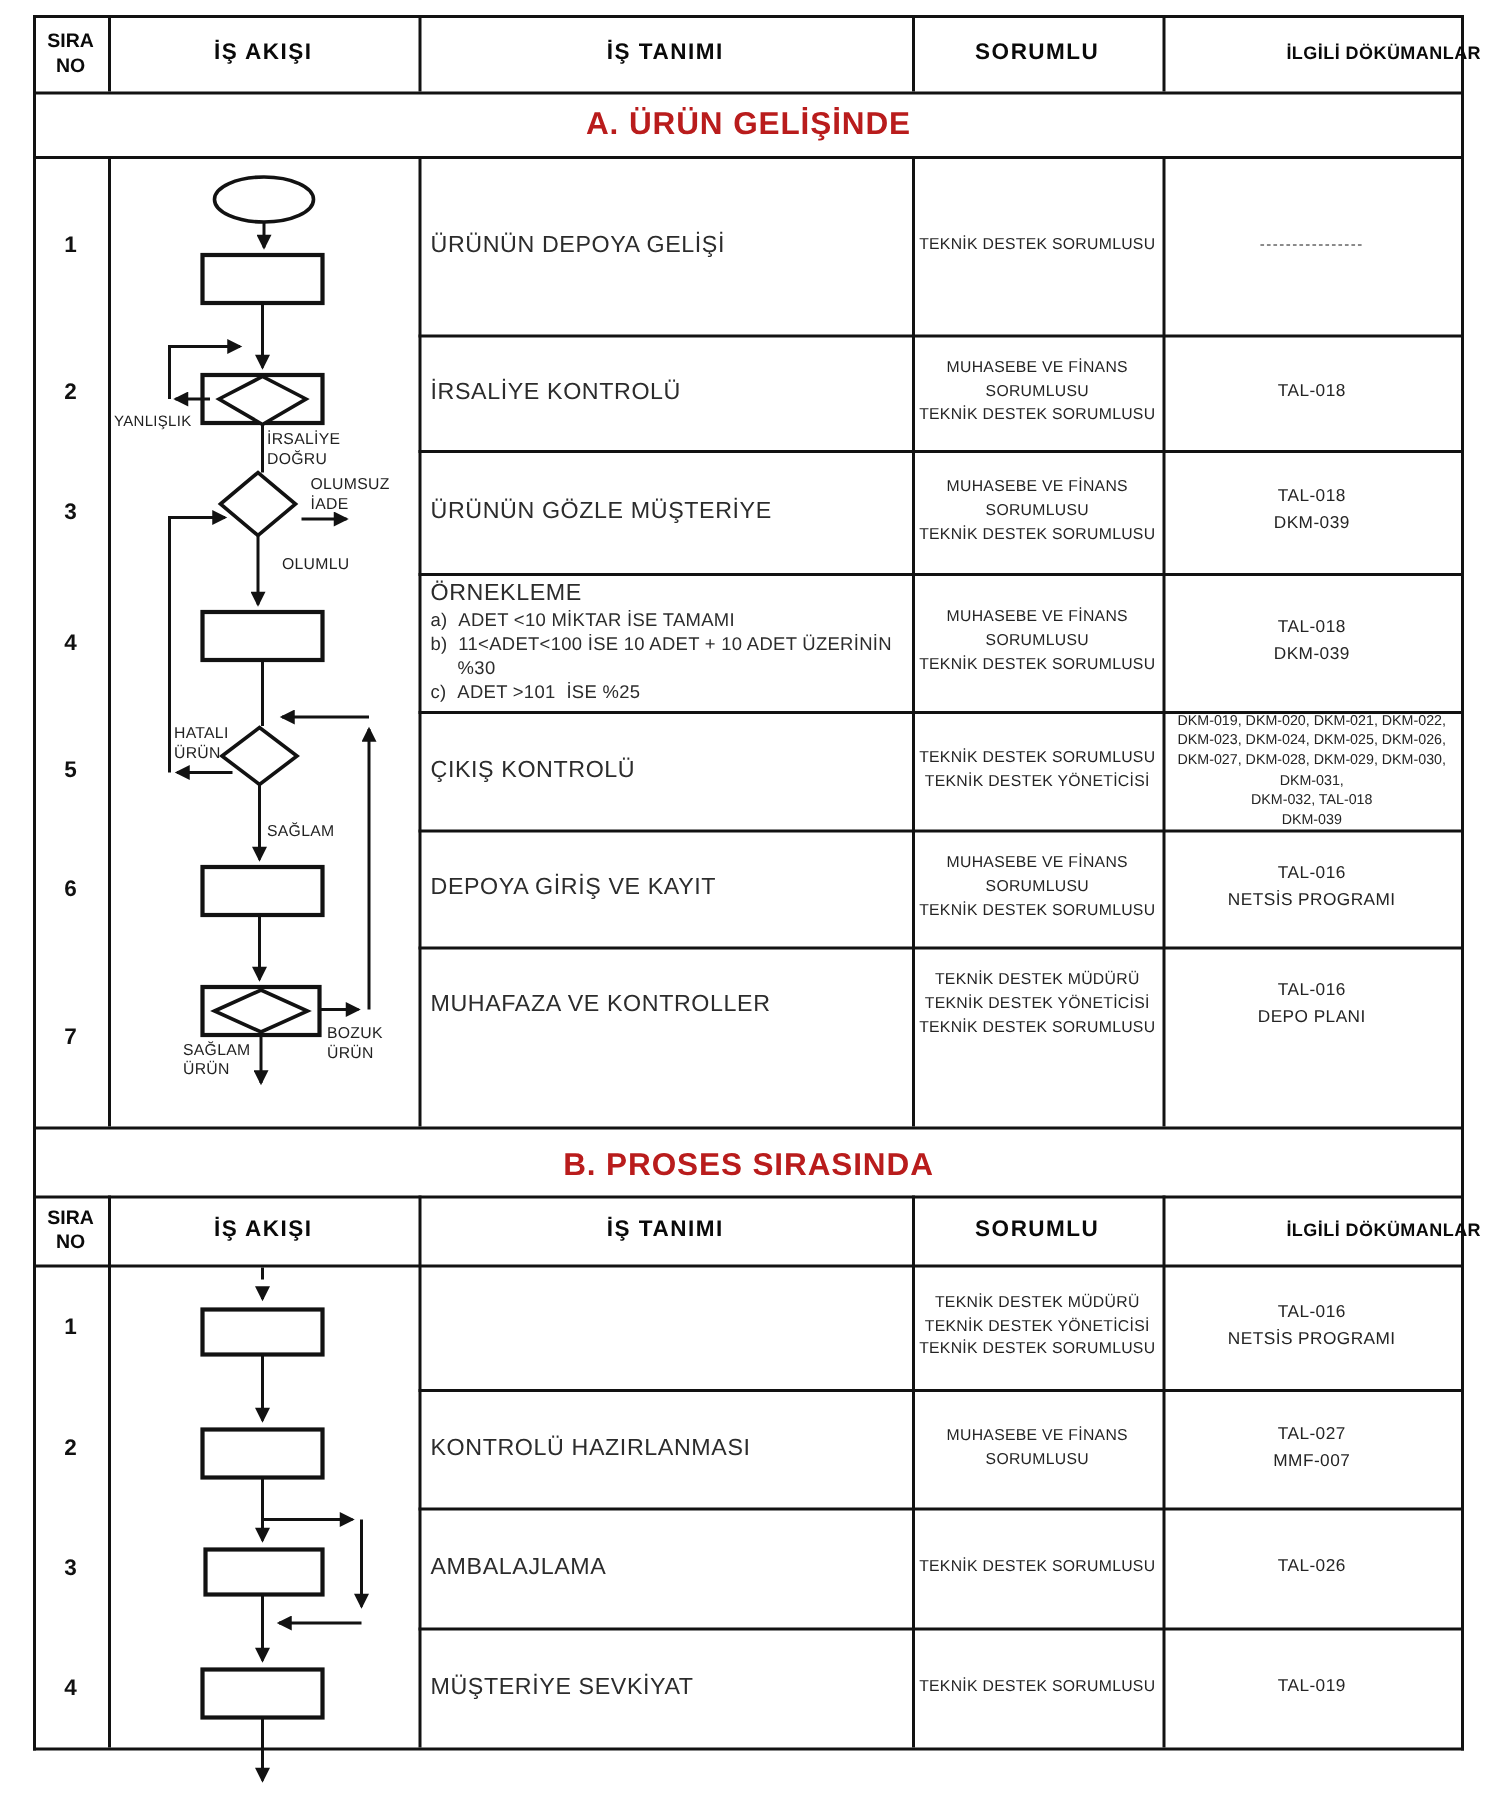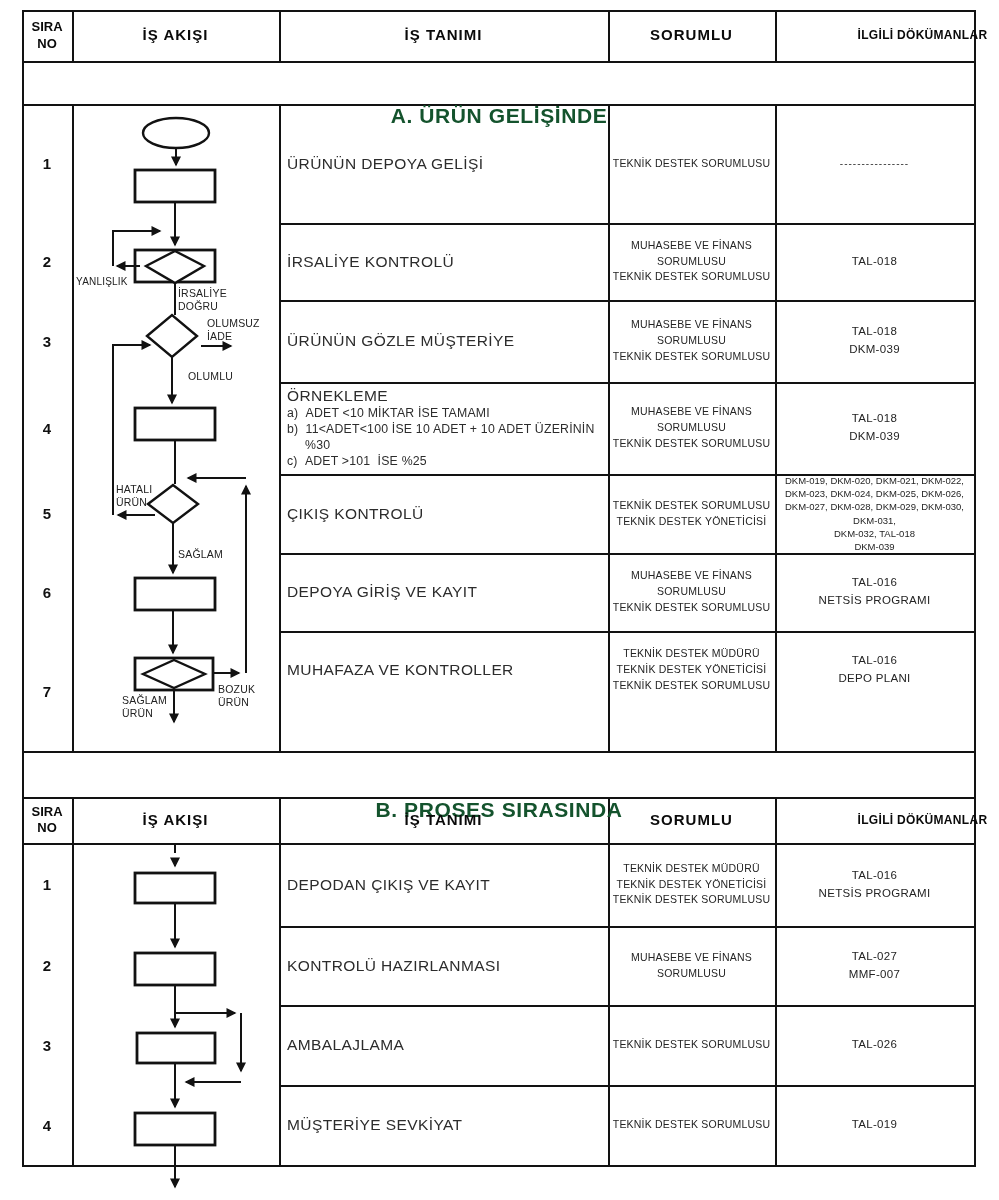--- a/index.html
+++ b/index.html
@@ -7,21 +7,21 @@
         font-family:"Liberation Sans",sans-serif;color:#1a1a1a;overflow:hidden;}
   .vl,.hl{position:absolute;background:#121212;}
   .vl{width:2px;}
   .hl{height:2px;}
   .hdr{position:absolute;display:flex;align-items:center;justify-content:center;
        text-align:center;font-weight:bold;color:#0a0a0a;white-space:pre-line;line-height:1.25;}
   .hdr.f13{font-size:13px;}
   .hdr.f15{font-size:15px;letter-spacing:1px;}
   .hdr.f12{font-size:12px;letter-spacing:.3px;margin-left:48px;}
   .sect{position:absolute;left:22px;width:954px;display:flex;align-items:center;justify-content:center;
-        font-weight:bold;font-size:21px;letter-spacing:.6px;color:#14532d;margin-top:33px;}
+        font-weight:bold;font-size:21px;letter-spacing:.6px;color:#b91c1c;}
   .row{position:absolute;left:22px;width:952px;}
   .cell{position:absolute;top:0;height:100%;display:flex;align-items:center;justify-content:center;
         text-align:center;white-space:pre-line;box-sizing:border-box;}
   .no{left:0;width:50px;font-weight:bold;font-size:15px;color:#111;}
   .tanim{left:257px;width:329px;flex-direction:column;align-items:flex-start;justify-content:center;
          text-align:left;padding-left:8px;}
   .t-main{font-size:15.5px;letter-spacing:.4px;color:#2c2c2c;white-space:pre-line;}
   .t-sub{font-size:12.3px;color:#2c2c2c;line-height:1.32;white-space:pre-line;letter-spacing:.2px;}
   .sorumlu{left:586px;width:167px;font-size:10.5px;line-height:1.5;color:#242424;letter-spacing:.2px;}
   .dok{left:753px;width:199px;font-size:11.5px;line-height:1.55;color:#242424;letter-spacing:.3px;}
@@ -181,23 +181,20 @@
 NO</div>
     <div class="hdr f15" style="left:72px;top:797px;width:207px;height:46px">İŞ AKIŞI</div>
     <div class="hdr f15" style="left:279px;top:797px;width:329px;height:46px">İŞ TANIMI</div>
     <div class="hdr f15" style="left:608px;top:797px;width:167px;height:46px">SORUMLU</div>
     <div class="hdr f12" style="left:775px;top:797px;width:199px;height:46px">İLGİLİ DÖKÜMANLAR</div>
   </div>
 
   <div>
     <div class="row" style="top:843px;height:83px">
       <div class="cell no">1</div>
-      <div class="cell tanim">
-        <div class="t-main">DEPODAN ÇIKIŞ VE KAYIT</div>
-      </div>
       <div class="cell sorumlu">TEKNİK DESTEK MÜDÜRÜ
 TEKNİK DESTEK YÖNETİCİSİ
 TEKNİK DESTEK SORUMLUSU</div>
       <div class="cell dok">TAL-016
 NETSİS PROGRAMI</div>
     </div>
     <div class="row" style="top:926px;height:79px">
       <div class="cell no">2</div>
       <div class="cell tanim">
         <div class="t-main">KONTROLÜ HAZIRLANMASI</div>

